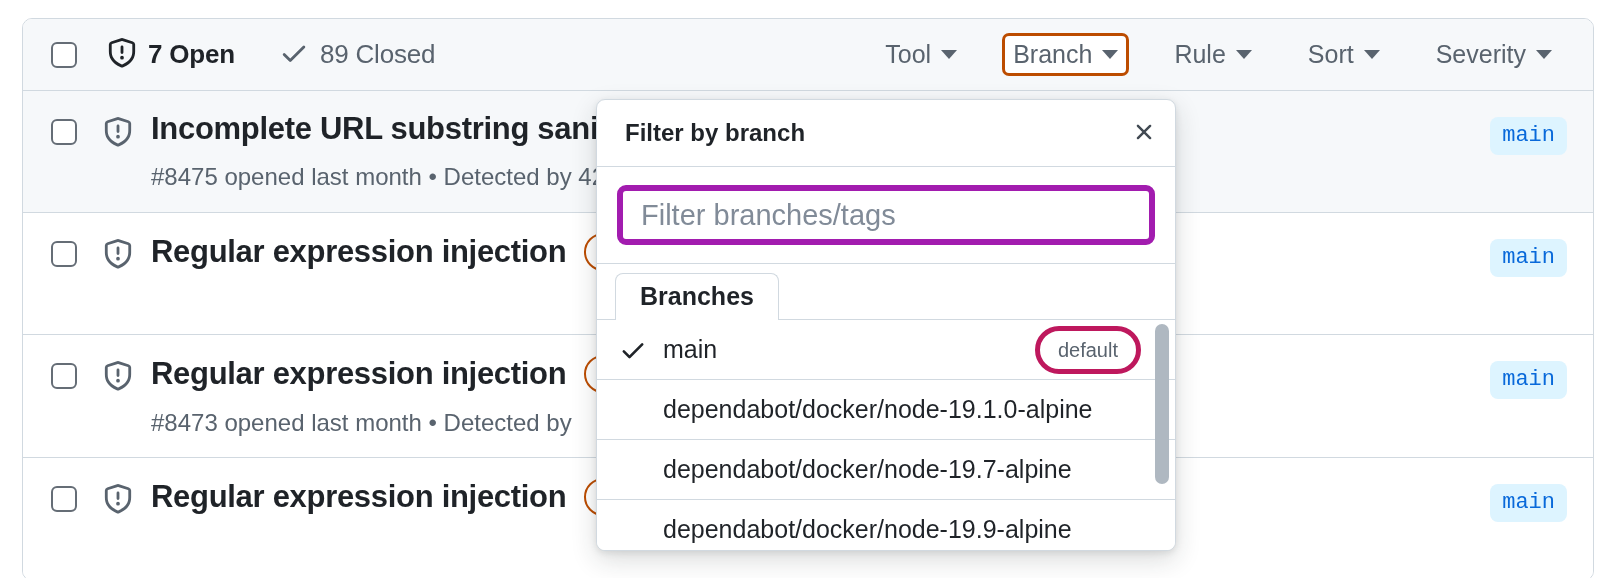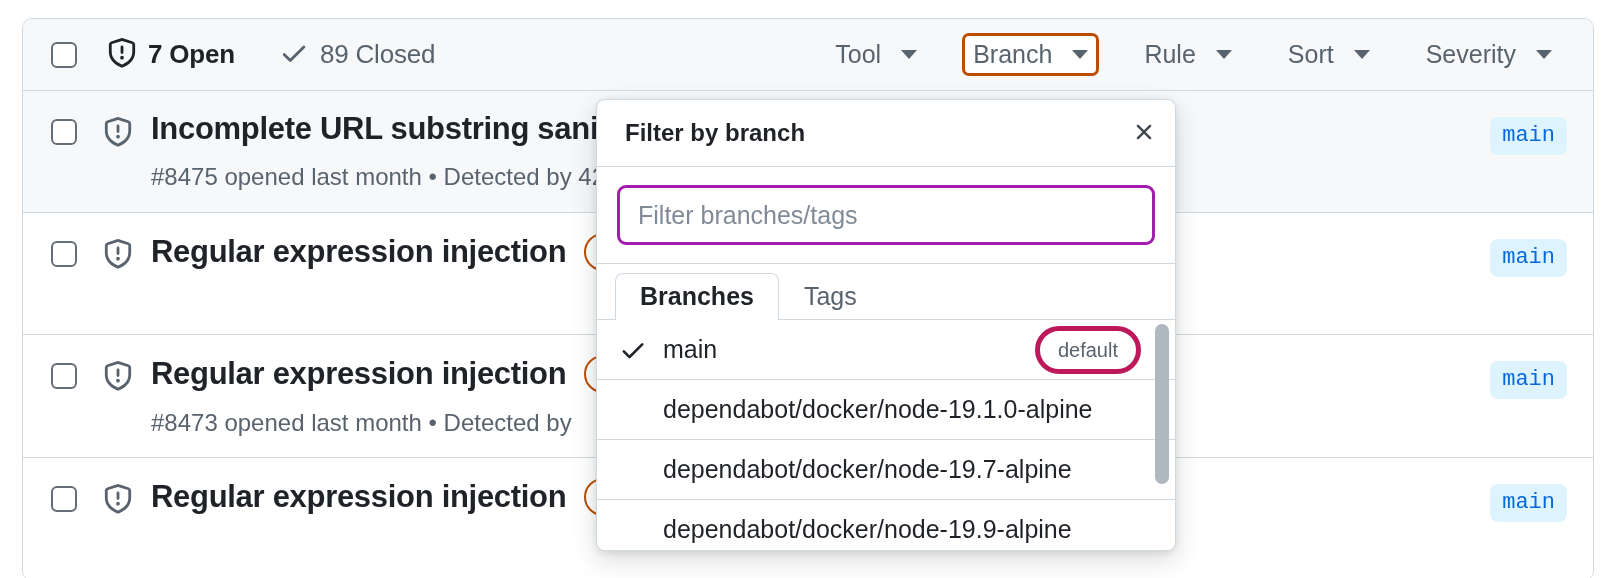--- a/index.html
+++ b/index.html
@@ -92,21 +92,21 @@
     font-weight: normal;
     color: #59636e;
   }
 
   .icon-shield { display:block; }
   .icon-check  { display:block; }
 
   .filter-btn {
     display: flex;
     align-items: center;
-    gap: 20px;
+    gap: 10px;
     font-size: 25px;
     color: #59636e;
     background: transparent;
     border: 3px solid transparent;
     border-radius: 7px;
     padding: 6px 8px;
     box-sizing: border-box;
     cursor: pointer;
     white-space: nowrap;
     font-family: "Liberation Sans", sans-serif;
@@ -248,24 +248,24 @@
 
   .pop-filter {
     padding: 18px 20px 18px 20px;
     border-bottom: 1px solid #d1d9e0;
     box-sizing: border-box;
   }
   .pop-input {
     width: 100%;
     height: 60px;
     box-sizing: border-box;
-    border: 3px solid #a21caf;
+    border: 6px solid #a21caf;
     border-radius: 9px;
     padding: 0 18px;
-    font-size: 25px;
+    font-size: 29px;
     color: #1f2328;
     font-family: "Liberation Sans", sans-serif;
     background: #ffffff;
     outline: none;
   }
   .pop-input::placeholder { color: #818b98; }
 
   .pop-tabs {
     display: flex;
     align-items: flex-end;
@@ -502,23 +502,20 @@
     </div>
 
     <div class="pop-filter">
       <input class="pop-input" type="text" placeholder="Filter branches/tags" style="">
     </div>
 
     <div class="pop-tabs">
       <button class="pop-tab selected">
         <span>Branches</span>
       </button>
-      <button class="pop-tab">
-        <span>Tags</span>
-      </button>
     </div>
 
     <div class="pop-list">
 
       <div class="pop-item">
         <span class="chk-slot">
           <svg width="28" height="28" viewBox="0 0 16 16" aria-hidden="true">
             <path fill="#1f2328" d="M13.78 4.22a.75.75 0 0 1 0 1.06l-7.25 7.25a.75.75 0 0 1-1.06 0L2.22 9.28a.751.751 0 0 1 .018-1.042.751.751 0 0 1 1.042-.018L6 10.94l6.72-6.72a.75.75 0 0 1 1.06 0Z"></path>
           </svg>
         </span>

